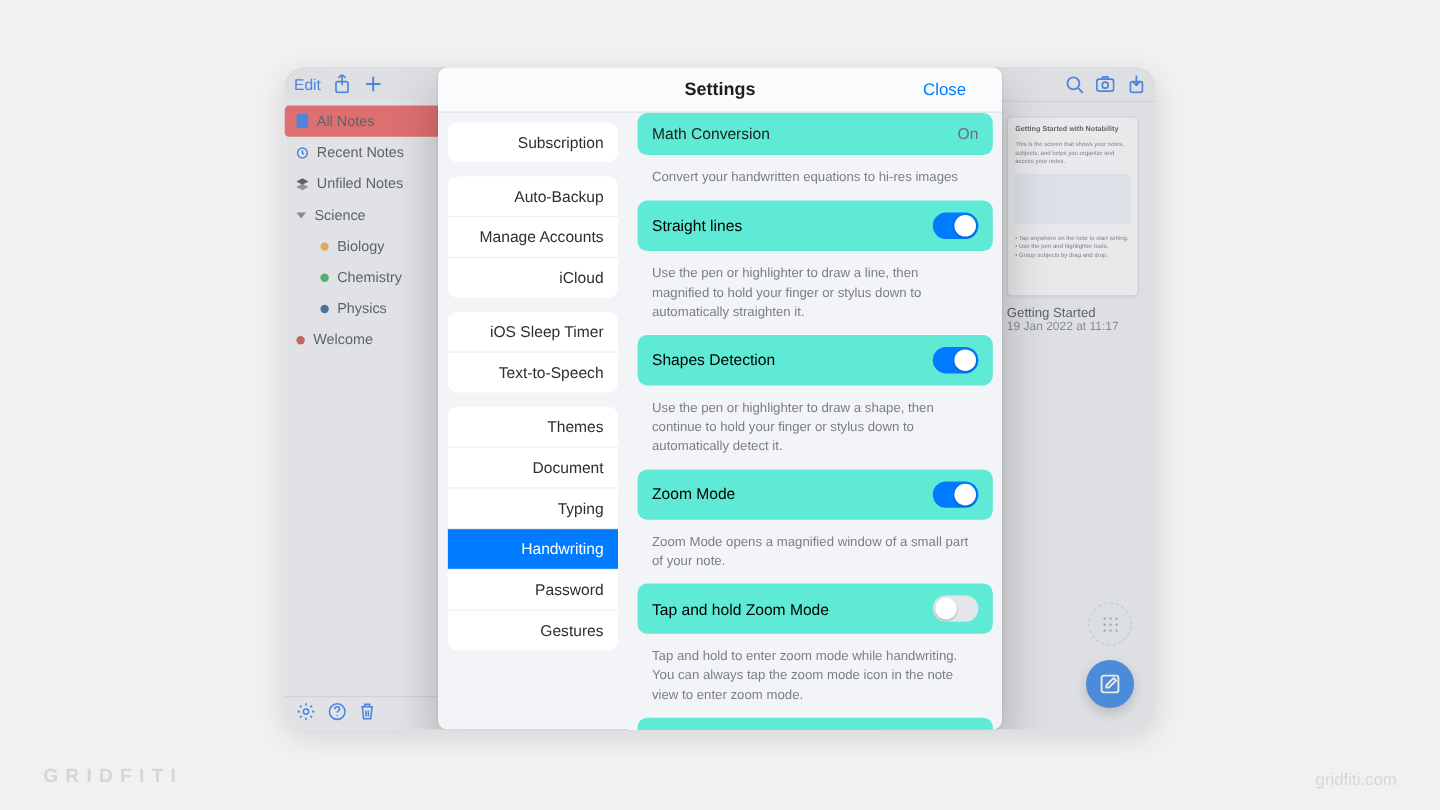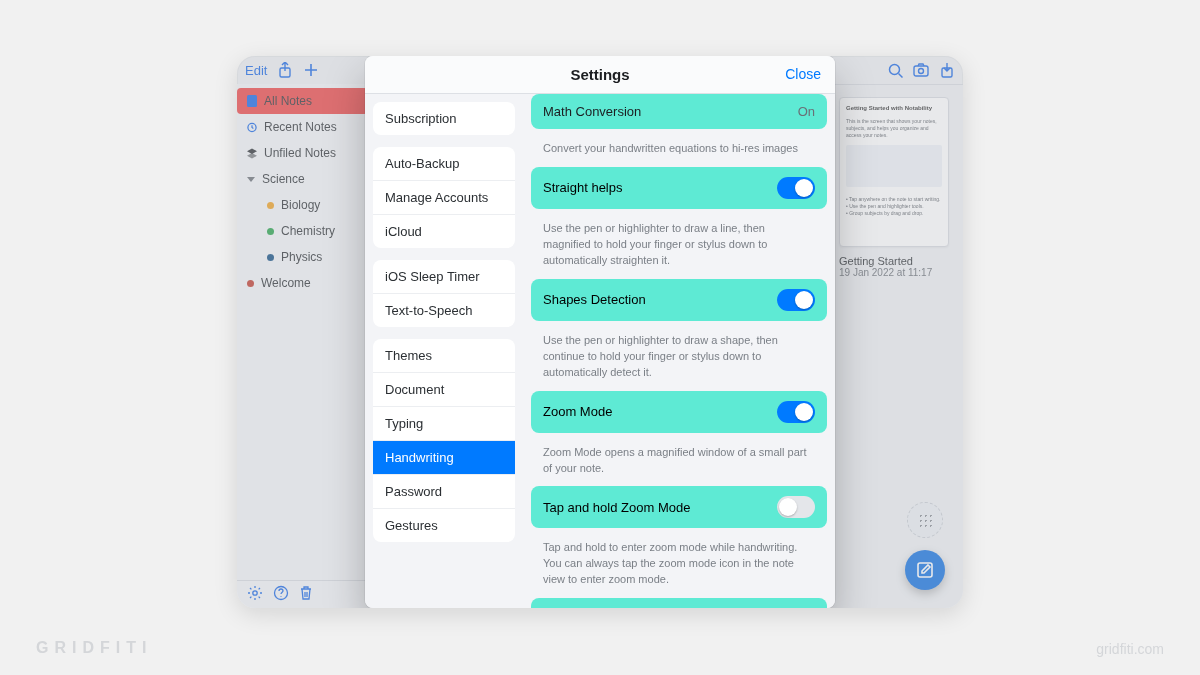--- a/index.html
+++ b/index.html
@@ -35,24 +35,24 @@
 
   .fab { position:absolute; right:18px; bottom:18px; width:40px; height:40px; border-radius:50%; background:#0f6fe0; display:flex; align-items:center; justify-content:center; box-shadow:0 4px 10px rgba(0,0,0,0.25); cursor:pointer; }
   .fab svg { stroke:#fff; }
   .fab2 { position:absolute; right:20px; bottom:70px; width:36px; height:36px; border-radius:50%; background:#eceff3; border:1px dashed #c7ccd3; display:flex; align-items:center; justify-content:center; cursor:pointer; }
   .fab2 .grid { width:14px; height:14px; background-image: radial-gradient(#8a8f96 1px, transparent 1px); background-size:5px 5px; }
 
   
   .scrim { position:absolute; inset:0; background:rgba(190,193,198,0.35); }
   .modal { position:absolute; left:128px; top:0; width:470px; bottom:0; background:#f3f4f7; border-radius:8px; box-shadow:0 20px 40px rgba(0,0,0,0.25), 0 0 0 1px rgba(0,0,0,0.05); overflow:hidden; display:flex; flex-direction:column; }
   .mhead { position:relative; text-align:center; padding:10px 0; font-size:15px; font-weight:600; color:#1c1e21; border-bottom:1px solid #dde0e5; background:#fafbfc; flex:none; }
-  .mclose { position:absolute; right:14px; top:10px; font-size:14px; font-weight:400; color:#007aff; cursor:pointer; }
+  .mclose { position:absolute; right:30px; top:10px; font-size:14px; font-weight:400; color:#007aff; cursor:pointer; }
   .mbody { flex:1; display:flex; overflow:hidden; }
   .mside { width:158px; background:#f3f4f7; overflow-y:auto; padding:8px; font-size:13px; color:#2b2f33; }
-  .mgroup { background:#fff; border-radius:8px; margin-bottom:12px; overflow:hidden; }
+  .mgroup { background:#fff; border-radius:8px; margin-bottom:12px; overflow:hidden;text-align:right; }
   .mitem { padding:9px 12px; border-bottom:1px solid #eceef1; cursor:pointer; }
   .mitem:last-child { border-bottom:none; }
   .mitem.active { background:#007aff; color:#fff; }
   .mmain { flex:1; overflow-y:auto; background:#f3f4f7; padding:0 8px 8px 8px; }
   .card { background:#5eead4; border-radius:8px; margin-bottom:10px; padding:10px 12px; }
   .card.kv { display:flex; justify-content:space-between; align-items:center; font-size:13px; color:#1c1e21; }
   .card.kv .v { color:#6a6f76; }
   .desc { font-size:11px; color:#7a7f86; padding:2px 12px 10px 12px; line-height:1.45; }
   .card.toggle { display:flex; justify-content:space-between; align-items:center; font-size:13px; }
   .switch { position:relative; width:38px; height:22px; border-radius:11px; background:#e4e6ea; flex:none; cursor:pointer; }
@@ -234,21 +234,21 @@
       </div>
 
       <div class="mmain">
         <div class="card kv">
           <span>Math Conversion</span>
           <span class="v">On</span>
         </div>
         <div class="desc">Convert your handwritten equations to hi-res images</div>
 
         <div class="card toggle">
-          <span>Straight helps</span>
+          <span>Straight lines</span>
           <span class="switch on">
               <span class="knob"></span>
             </span>
         </div>
         <div class="desc">Use the pen or highlighter to draw a line, then magnified to hold your finger or stylus down to automatically straighten it.</div>
 
         <div class="card toggle">
           <span>Shapes Detection</span>
           <span class="switch on">
               <span class="knob"></span>

